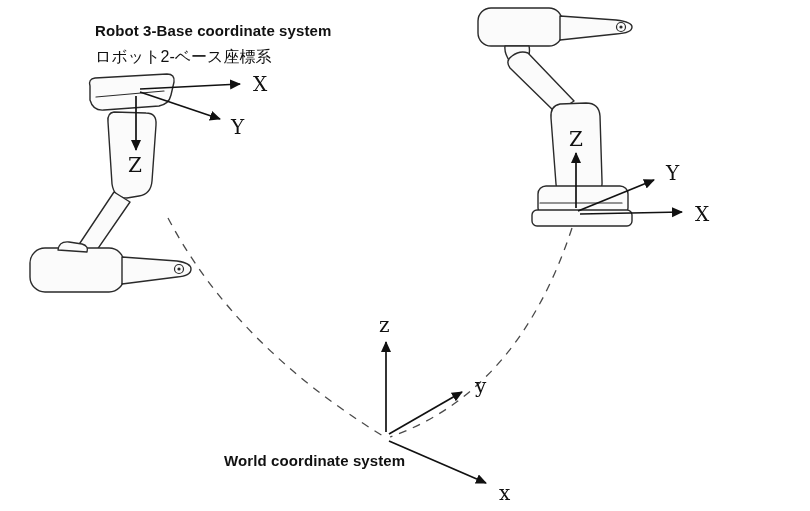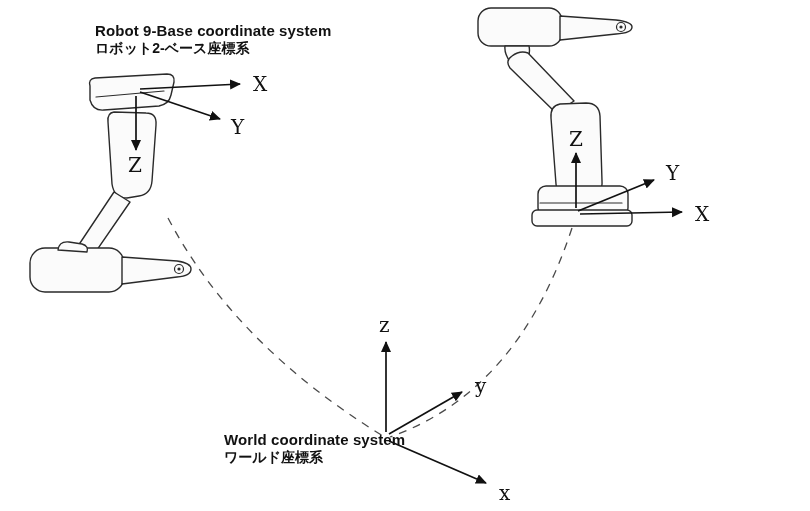--- a/index.html
+++ b/index.html
@@ -25,27 +25,27 @@
     color: #111111;
     white-space: nowrap;
     line-height: 1.2;
   }
   .label .title {
     font-size: 15px;
     font-weight: 700;
     letter-spacing: 0.1px;
   }
   .label .subtitle {
-    font-size: 14px;
-    font-weight: 700;
-    margin-top: 0;
+    font-size: 16px;
+    font-weight: 400;
+    margin-top: 7px;
   }
   .robot2-label { left: 95px;  top: 22px; }
   .robot1-label { left: 528px; top: 233px; }
-  .world-label  { left: 224px; top: 431px; }
+  .world-label  { left: 224px; top: 452px; }
 
   .axis-letter {
     font-family: "DejaVu Serif", "Liberation Serif", serif;
     font-size: 20px;
     fill: #111111;
   }
   .robot-outline {
     fill: #fbfbfb;
     stroke: #2a2a2a;
     stroke-width: 1.4;
@@ -144,23 +144,22 @@
       <path class="axis-line" marker-end="url(#arrow)" d="M 386 432 L 386 342"></path>
       <path class="axis-line" marker-end="url(#arrow)" d="M 389 434 L 462 392"></path>
       <path class="axis-line" marker-end="url(#arrow)" d="M 389 441 L 486 483"></path>
       <text class="axis-letter" x="379" y="332">z</text>
       <text class="axis-letter" x="475" y="393">y</text>
       <text class="axis-letter" x="499" y="500">x</text>
     </g>
   </svg>
 
   <div class="label robot2-label">
-    <div class="title">Robot 9-Base coordinate system</div>
+    <div class="title">Robot 3-Base coordinate system</div>
     <div class="subtitle">ロボット2-ベース座標系</div>
   </div>
 
 
   <div class="label world-label">
     <div class="title">World coordinate system</div>
-    <div class="subtitle">ワールド座標系</div>
   </div>
 
 </div>
 
 </body></html>

